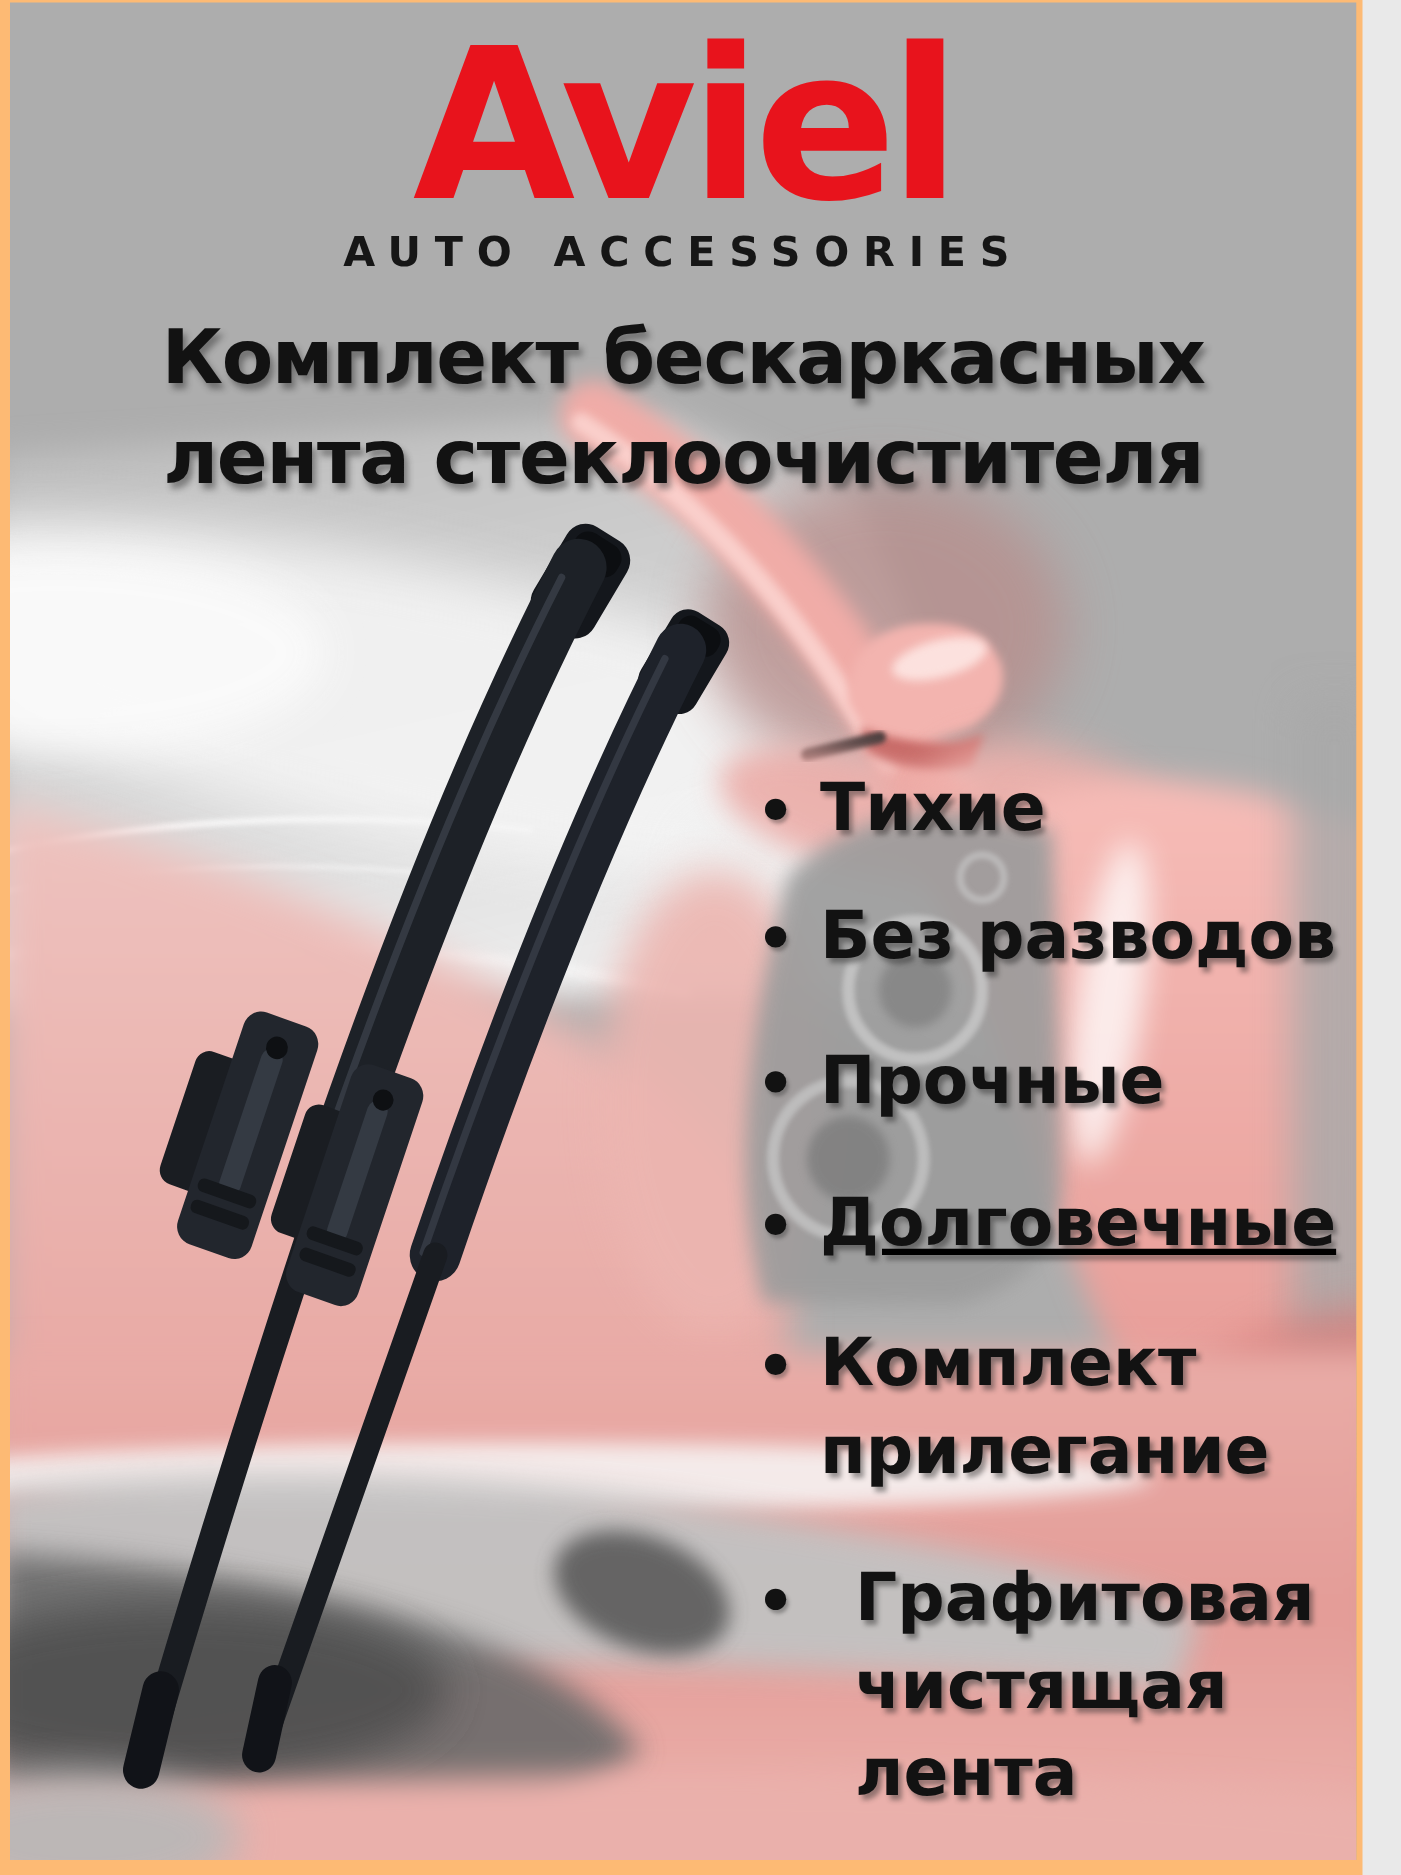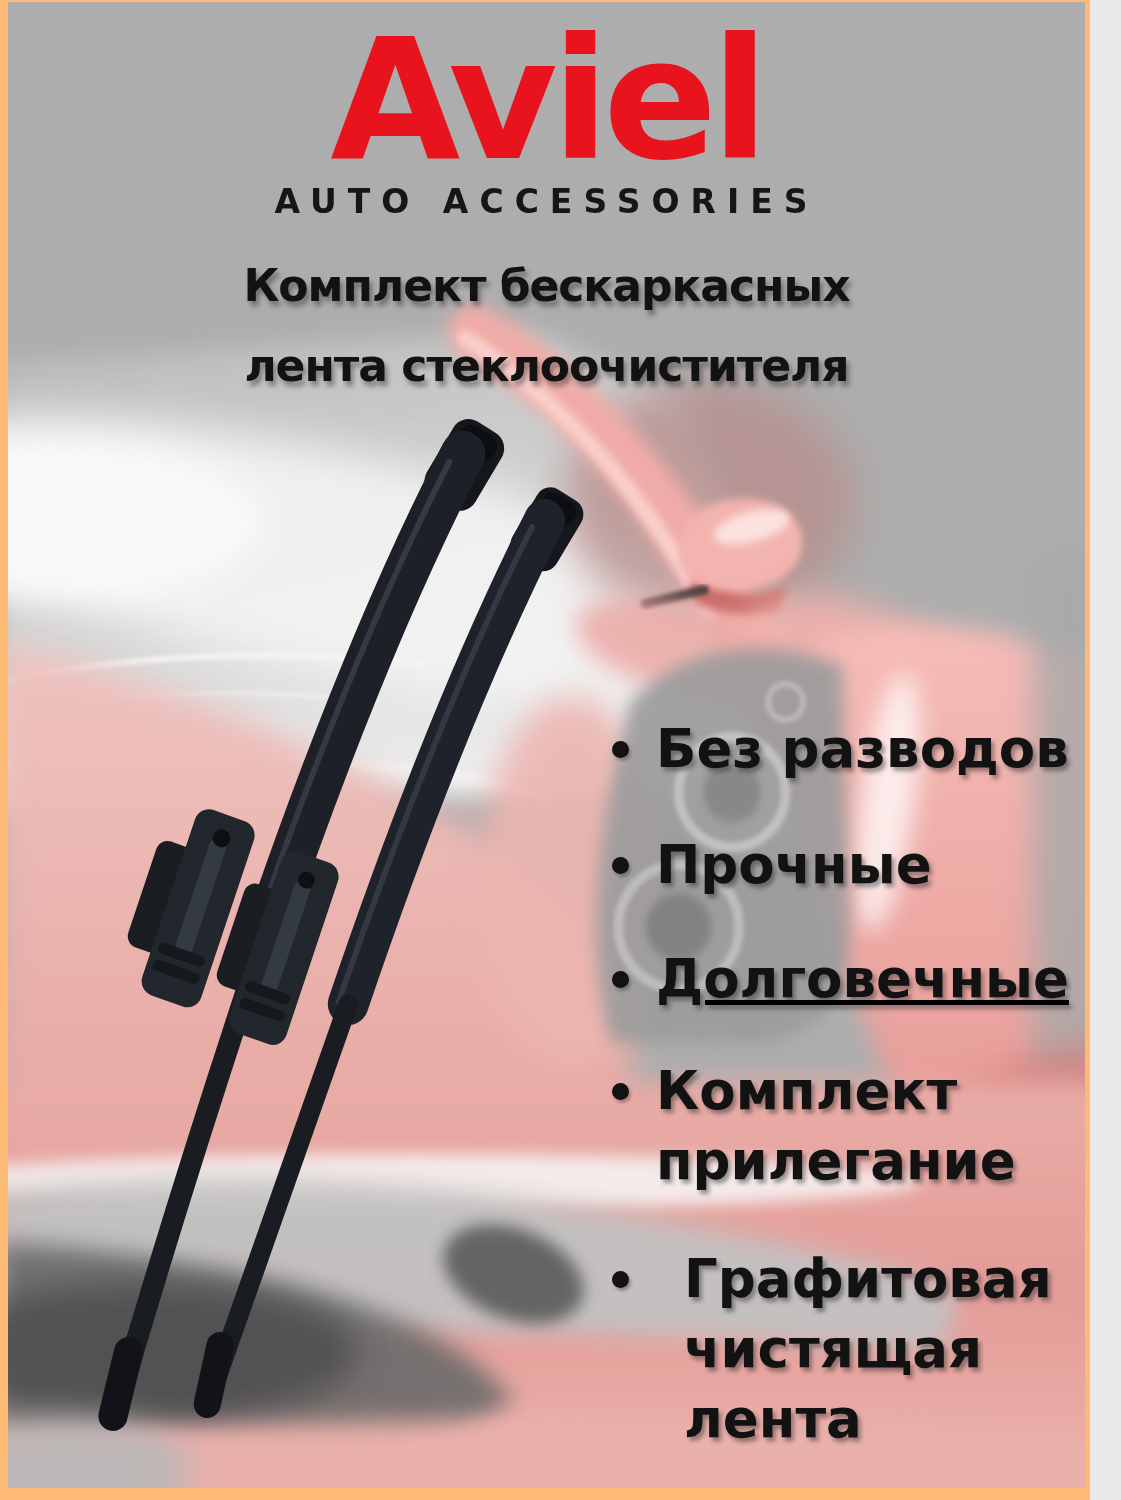--- a/index.html
+++ b/index.html
@@ -31,21 +31,21 @@
   .brand .subtitle{
     margin-top:8px;
     font-size:33px;line-height:36px;
     font-weight:700;
     letter-spacing:11px;
     color:#161616;
   }
   .main-title{
     position:absolute;left:0;top:244px;width:100%;
     text-align:center;z-index:5;
-    font-size:44px;line-height:80px;font-weight:700;
+    font-size:60px;line-height:80px;font-weight:700;
     letter-spacing:-1px;
     color:#121212;
     text-shadow:3px 5px 5px rgba(40,40,40,.45);
   }
   .feature{
     position:absolute;left:604px;
     display:flex;align-items:flex-start;
     z-index:5;
   }
   .feature .dot{
@@ -210,20 +210,24 @@
     <div class="brand">
       <div class="logo">Aviel</div>
       <div class="subtitle">AUTO ACCESSORIES</div>
     </div>
 
     <div class="main-title">
       <div>Комплект бескаркасных</div>
       <div>лента стеклоочистителя</div>
     </div>
 
+    <div class="feature f1">
+      <span class="dot"></span>
+      <span class="label">Тихие</span>
+    </div>
     <div class="feature f3">
       <span class="dot"></span>
       <span class="label">Прочные</span>
     </div>
     <div class="feature f2">
       <span class="dot"></span>
       <span class="label">Без разводов</span>
     </div>
     <div class="feature f4">
       <span class="dot"></span>

